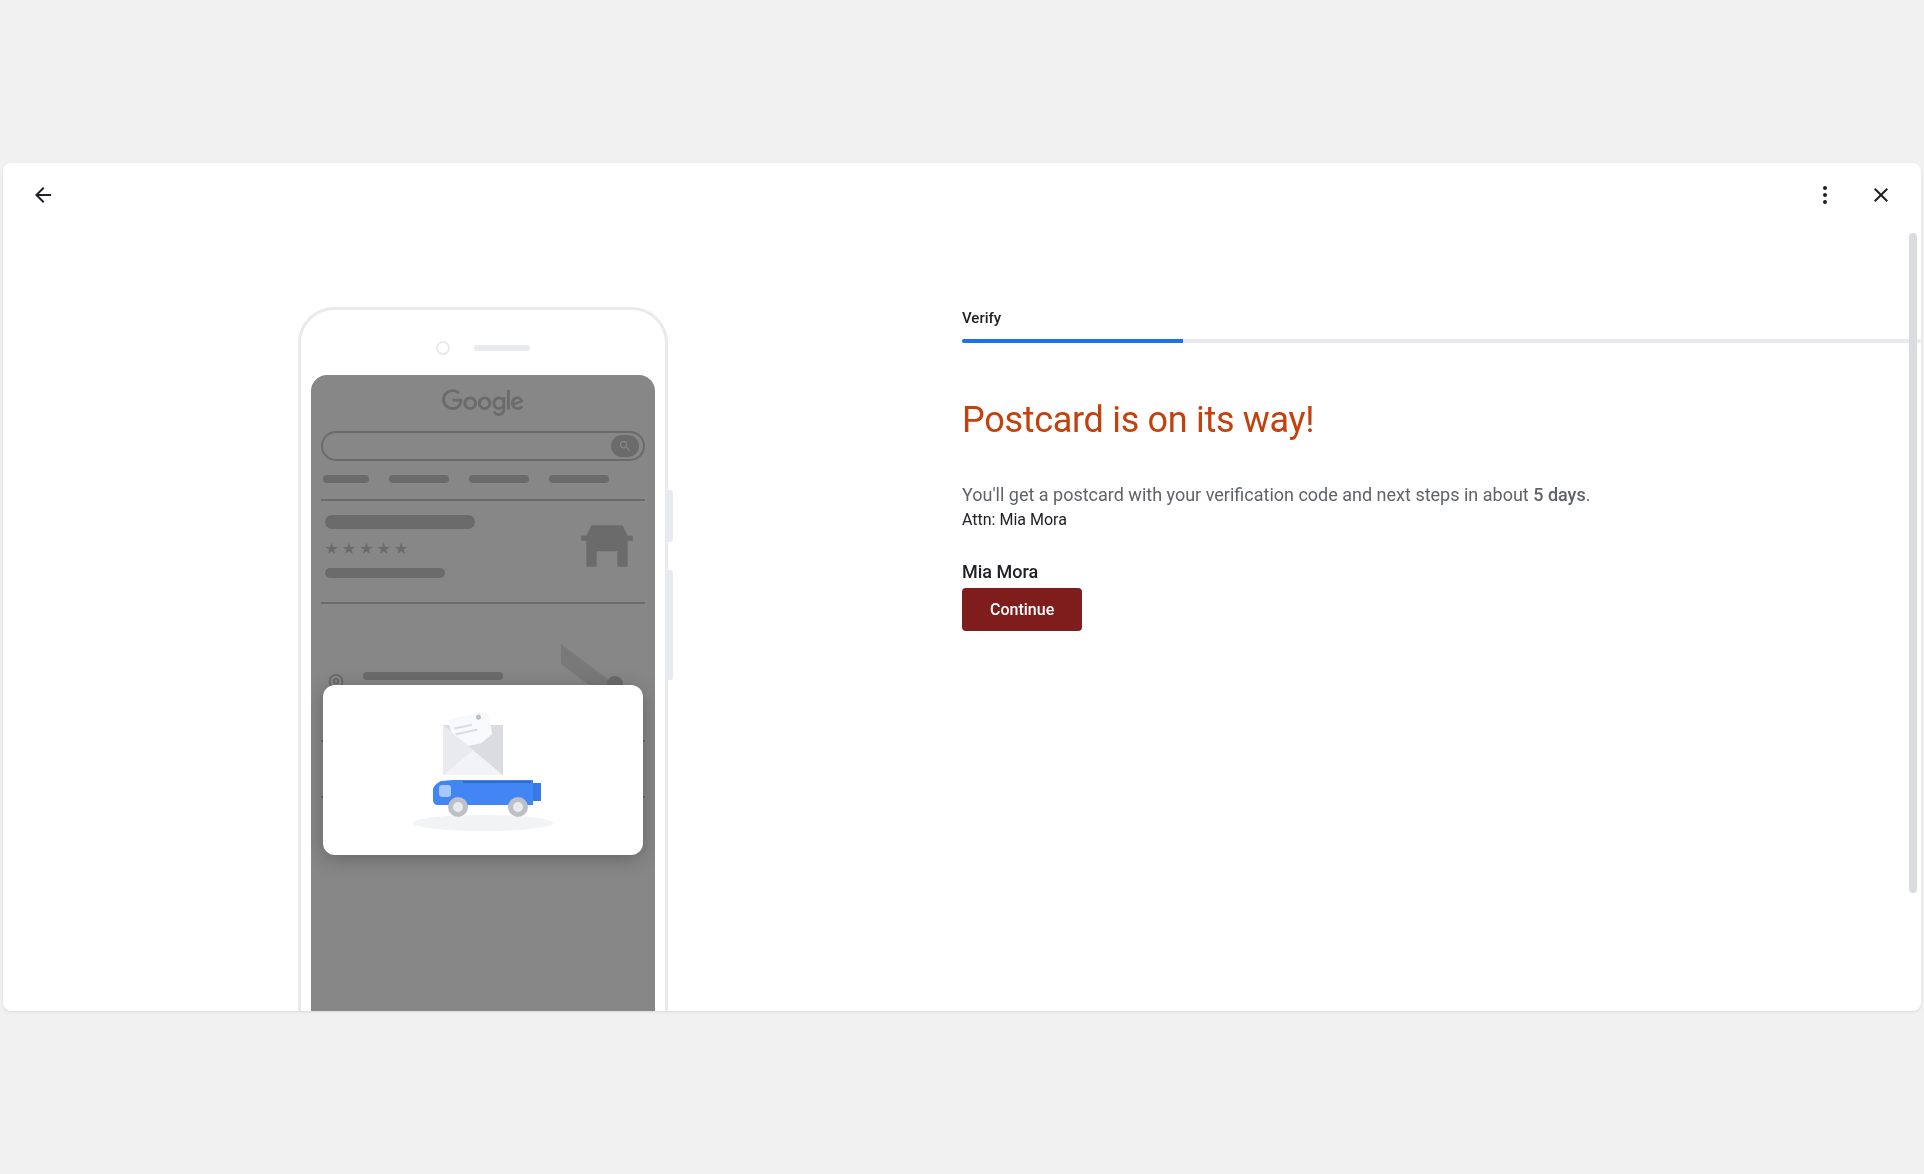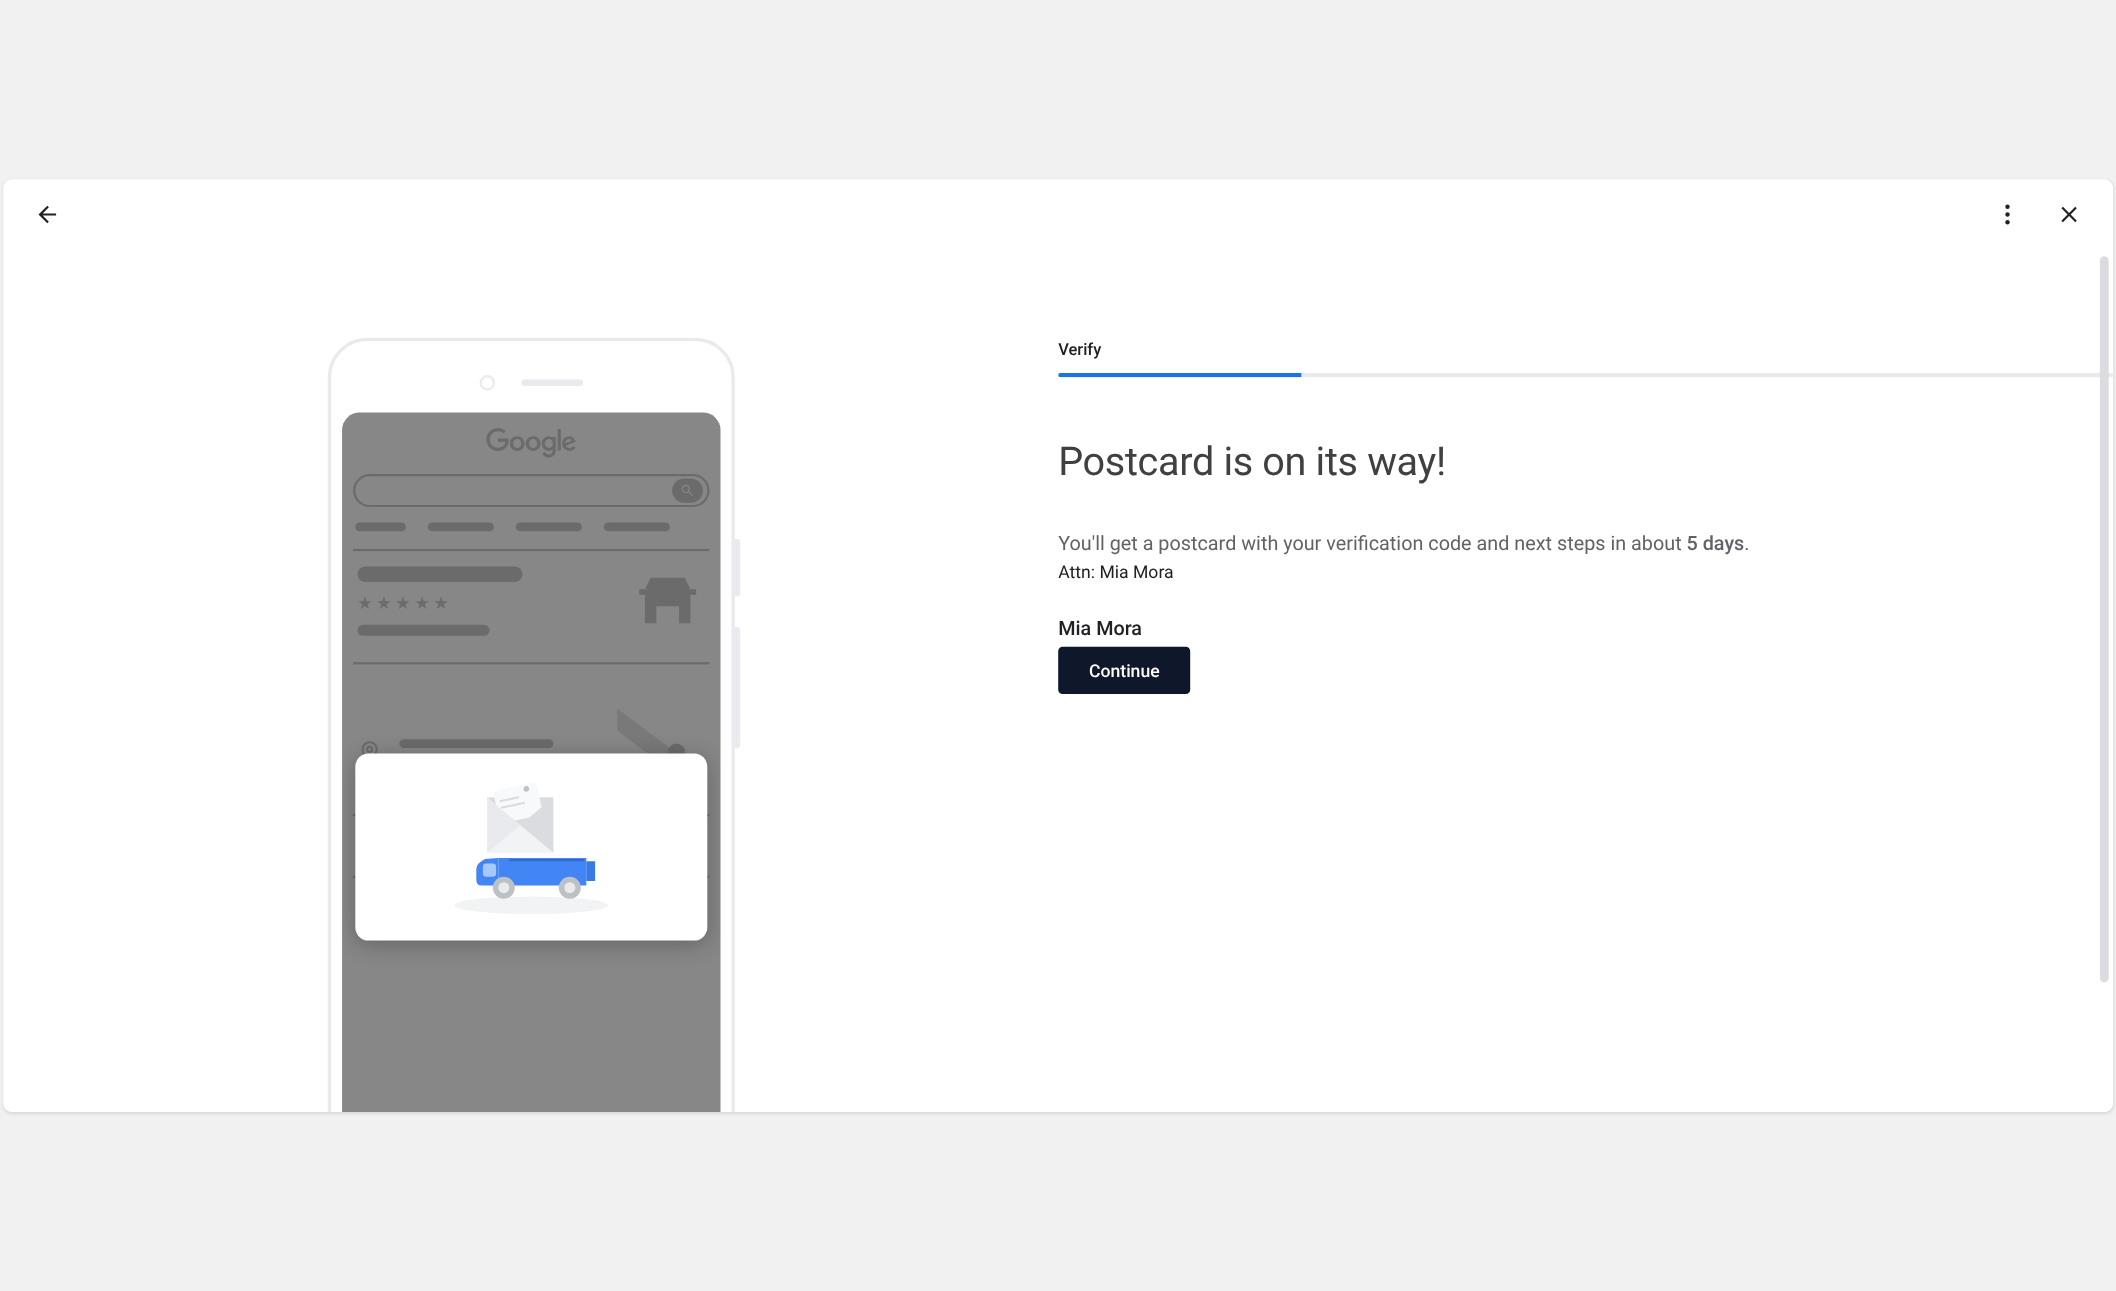--- a/index.html
+++ b/index.html
@@ -86,21 +86,21 @@
       margin-bottom: 56px;
     }
     .progress-fill {
       height: 100%;
       background: #1a73e8;
       width: 23%;
     }
     .title {
       font-size: 36px;
       font-weight: 400;
-      color: #404040;
+      color: #c2410c;
       margin-bottom: 40px;
       letter-spacing: -0.3px;
       margin-top: 22px;
     }
     .description {
       font-size: 18px;
       color: #5f6368;
       line-height: 1.6;
     }
     .description b {
@@ -117,21 +117,21 @@
       font-weight: 500;
       color: #202124;
       margin-bottom: 6px;
     }
     .address {
       font-size: 17px;
       color: #5f6368;
       margin-bottom: 44px;
     }
     .continue-button {
-      background: #0f172a;
+      background: #7f1d1d;
       color: #fff;
       border: none;
       border-radius: 4px;
       padding: 12px 28px;
       font-size: 16px;
       font-weight: 500;
       cursor: pointer;
       font-family: inherit;
     }
     

